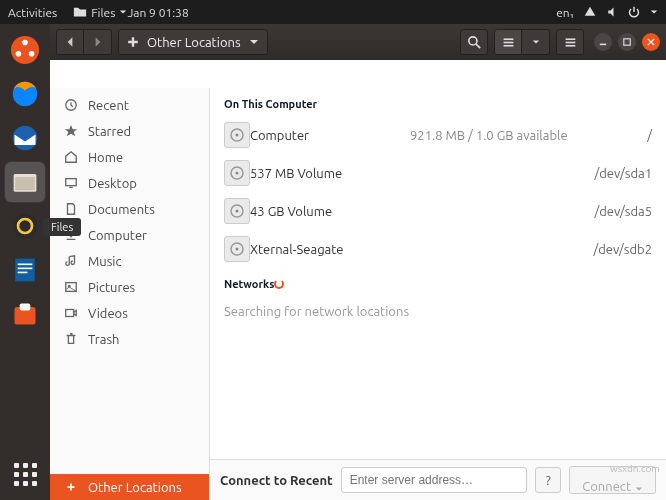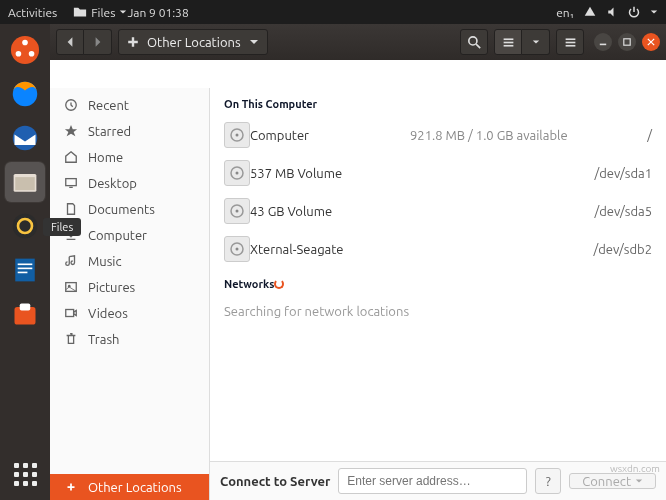--- a/index.html
+++ b/index.html
@@ -55,21 +55,21 @@
   .drive-row .drive-icon svg{ fill:#888; }
   .drive-row .name { flex: 0 0 160px; }
   .drive-row .size { color: #888; flex: 1; }
   .drive-row .mount { color: #666; }
   .net-status { color: #999; padding: 8px 14px; font-size: 13px; }
   
   .footer { border-top: 1px solid #ddd; padding: 6px 10px; display: flex; align-items: center; gap: 8px; background: #fafafa; font-size: 13px; }
   .footer .label { font-weight: bold; color: #333; }
   .footer input { flex: 1; height: 26px; padding: 0 8px; border: 1px solid #ccc; border-radius: 3px; background:#fff; font-size: 12px; color: #6d28d9; }
   .footer .help { width: 26px; height: 26px; border:1px solid #ccc; border-radius:3px; display:flex;align-items:center;justify-content:center; background:#f5f5f5; color:#666;}
-  .footer .connect { height: 16px; padding: 0 12px; border:1px solid #ccc; border-radius:3px; background:#f5f5f5; color:#aaa; display:flex; align-items:center; gap:4px;}
+  .footer .connect { height: 28px; padding: 0 12px; border:1px solid #ccc; border-radius:3px; background:#f5f5f5; color:#aaa; display:flex; align-items:flex-end; gap:4px;}
   .watermark { position:absolute; right:6px; bottom:26px; font-size:10px; color:#bbb; z-index:60;}
   .spinner{ width:10px;height:10px;border:2px solid #e95420;border-top-color:transparent;border-radius:50%;}
 </style>
 </head>
 <body>
 
 <div class="top-panel">
   <div class="left">
     <span>Activities</span>
     <span class="files-menu">
@@ -360,21 +360,21 @@
 
       <div class="section-header net">
         <span>Networks</span>
         <div class="spinner"></div>
       </div>
       <div class="net-status">Searching for network locations</div>
 
       <div style="flex:1"></div>
 
       <div class="footer">
-        <span class="label">Connect to Server</span>
+        <span class="label">Connect to Recent</span>
         <input type="text" placeholder="Enter server address…" style="">
         <div class="help">?</div>
         <div class="connect">
           <span>Connect</span>
           <svg width="8" height="8" viewBox="0 0 10 10" fill="#aaa">
               <path d="M1 3l4 4 4-4z"></path>
             </svg>
         </div>
       </div>
     </div>

